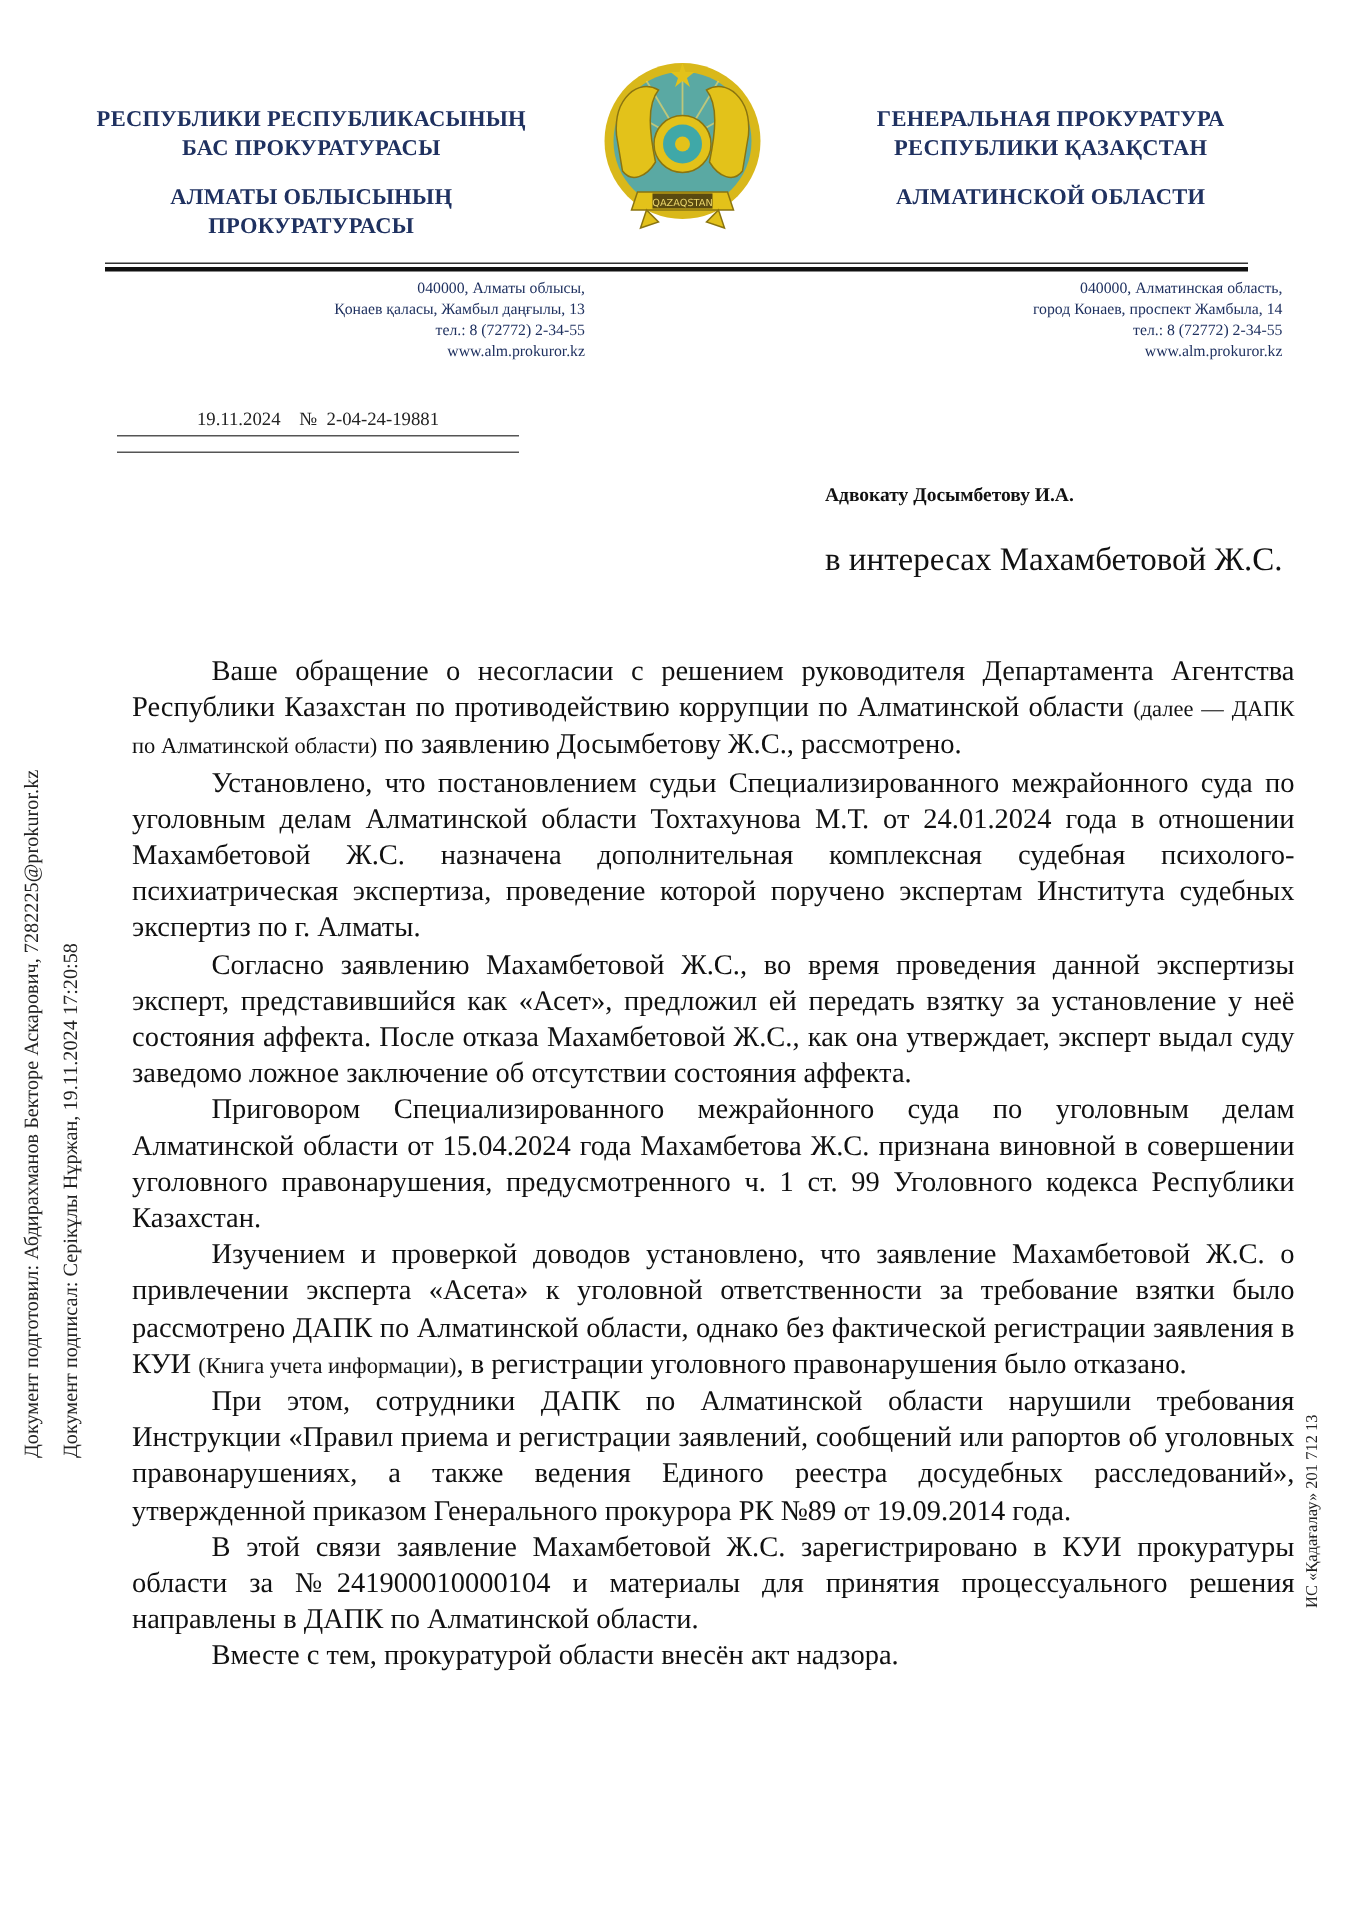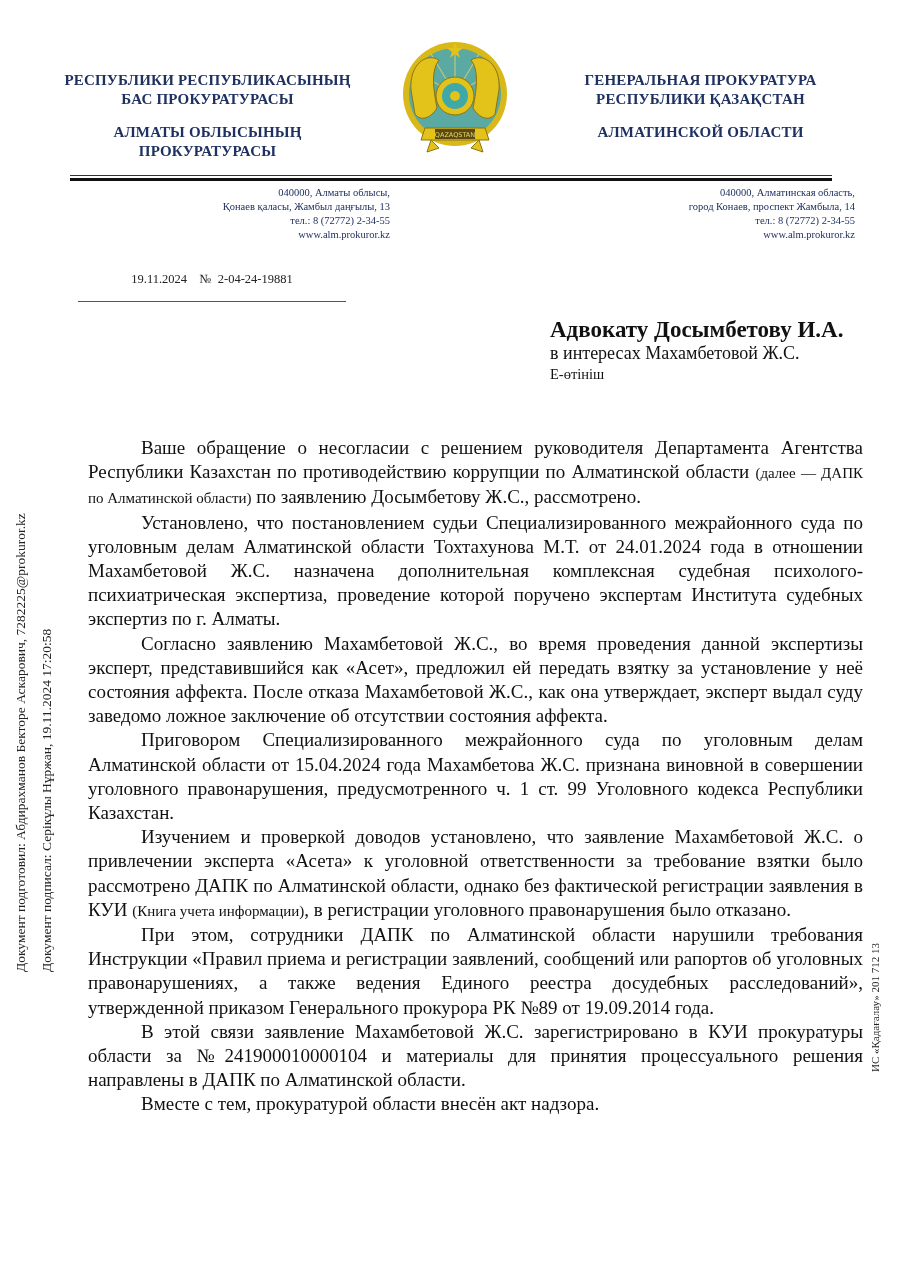--- a/index.html
+++ b/index.html
@@ -22,30 +22,30 @@
     .addr {
       position: absolute; color: #1f3160; font-family: "Liberation Serif", serif;
       font-weight: normal; font-size: 10.5px; line-height: 14px; text-align: right;
     }
     #addr-left { left: 120px; width: 270px; top: 186px; }
     #addr-right { left: 565px; width: 290px; top: 186px; }
 
     #regline {
       position: absolute; left: 78px; width: 268px; top: 272px;
       font-family: "Liberation Serif", serif; font-size: 12.5px; color: #222;
-      text-align: center; border-bottom: 1px solid #555; padding-bottom: 14px;
+      text-align: center; border-bottom: 1px solid #555; padding-bottom: 3px;
     }
     #regline2 { position: absolute; left: 78px; width: 268px; top: 301px; height: 1px; background: #555; }
 
     #addressee {
       position: absolute; left: 550px; top: 318px;
       font-family: "Liberation Serif", serif; color: #111;
     }
-    #addressee .name { font-weight: bold; font-size: 23px; line-height: 24px; }
-    #addressee .line { font-size: 18px; line-height: 22px; }
+    #addressee .name { font-weight: bold; font-size: 13px; line-height: 24px; }
+    #addressee .line { font-size: 22px; line-height: 22px; margin-top: 20px; }
     #addressee .small { font-size: 14.5px; line-height: 20px; }
 
     #body-text {
       position: absolute; left: 88px; top: 436px; width: 775px;
       font-family: "Liberation Serif", serif; font-size: 19px; line-height: 24.2px;
       color: #111; text-align: justify;
     }
     #body-text p { margin: 0; text-indent: 53px; }
     #body-text .sm { font-size: 15px; }
 
@@ -118,21 +118,20 @@
 <div id="regline">
   <span>19.11.2024</span>
   &nbsp;&nbsp;&nbsp;<span>№</span>&nbsp;
   <span>2-04-24-19881</span>
 </div>
 <div id="regline2"></div>
 
 <div id="addressee">
   <div class="name">Адвокату Досымбетову И.А.</div>
   <div class="line">в интересах Махамбетовой Ж.С.</div>
-  <div class="small">Е-өтініш</div>
 </div>
 
 <div id="body-text">
   <p><span>Ваше обращение о несогласии с решением руководителя Департамента Агентства Республики Казахстан по противодействию коррупции по Алматинской области </span><span class="sm">(далее — ДАПК по Алматинской области)</span><span> по заявлению Досымбетову Ж.С., рассмотрено.</span></p>
   <p>Установлено, что постановлением судьи Специализированного межрайонного суда по уголовным делам Алматинской области Тохтахунова М.Т. от 24.01.2024 года в отношении Махамбетовой Ж.С. назначена дополнительная комплексная судебная психолого-психиатрическая экспертиза, проведение которой поручено экспертам Института судебных экспертиз по г. Алматы.</p>
   <p>Согласно заявлению Махамбетовой Ж.С., во время проведения данной экспертизы эксперт, представившийся как «Асет», предложил ей передать взятку за установление у неё состояния аффекта. После отказа Махамбетовой Ж.С., как она утверждает, эксперт выдал суду заведомо ложное заключение об отсутствии состояния аффекта.</p>
   <p>Приговором Специализированного межрайонного суда по уголовным делам Алматинской области от 15.04.2024 года Махамбетова Ж.С. признана виновной в совершении уголовного правонарушения, предусмотренного ч. 1 ст. 99 Уголовного кодекса Республики Казахстан.</p>
   <p><span>Изучением и проверкой доводов установлено, что заявление Махамбетовой Ж.С. о привлечении эксперта «Асета» к уголовной ответственности за требование взятки было рассмотрено ДАПК по Алматинской области, однако без фактической регистрации заявления в КУИ </span><span class="sm">(Книга учета информации)</span><span>, в регистрации уголовного правонарушения было отказано.</span></p>
   <p>При этом, сотрудники ДАПК по Алматинской области нарушили требования Инструкции «Правил приема и регистрации заявлений, сообщений или рапортов об уголовных правонарушениях, а также ведения Единого реестра досудебных расследований», утвержденной приказом Генерального прокурора РК №89 от 19.09.2014 года.</p>
   <p>В этой связи заявление Махамбетовой Ж.С. зарегистрировано в КУИ прокуратуры области за №241900010000104 и материалы для принятия процессуального решения направлены в ДАПК по Алматинской области.</p>

